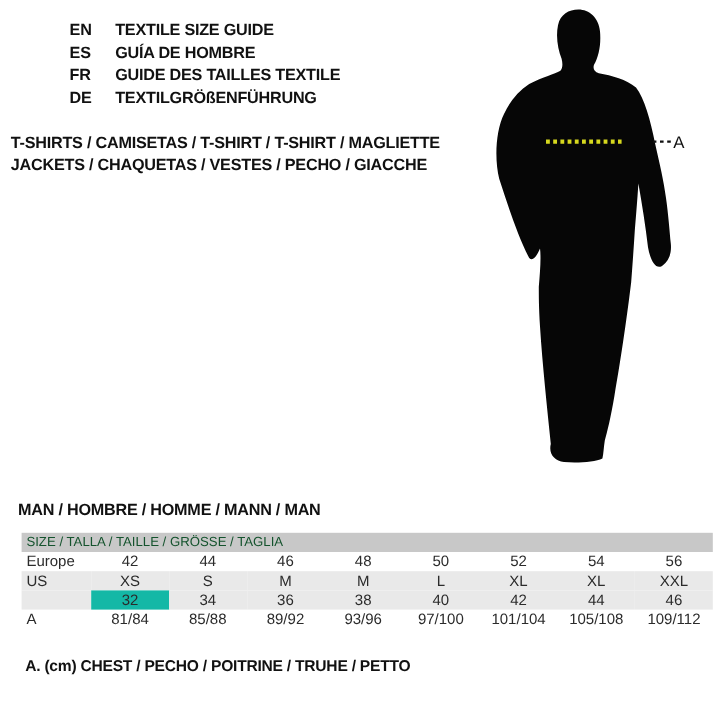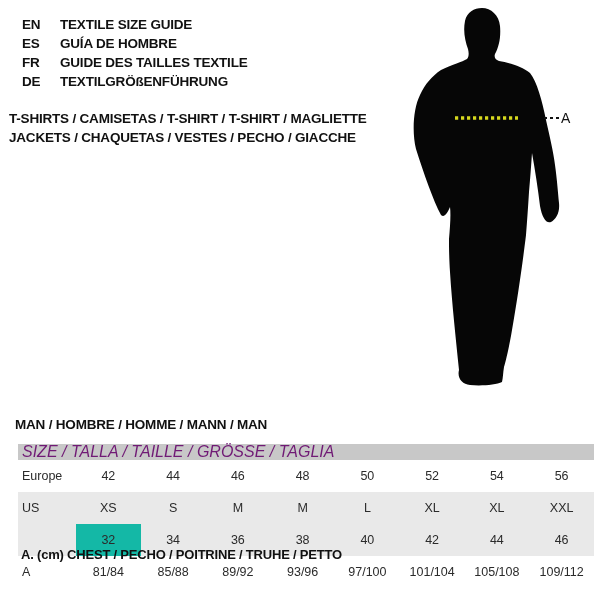--- a/index.html
+++ b/index.html
@@ -9,21 +9,21 @@
     position: relative;
     font-family: "Liberation Sans", sans-serif;
     color: #111;
     overflow: hidden;
   }
   .canvas { position: absolute; left: 0; top: 0; width: 600px; height: 600px; background: #fff; }
 
   
   .language-list { position: absolute; left: 22px; top: 15px; }
   .language-row { display: flex; line-height: 19px; font-size: 13.5px; font-weight: 700; letter-spacing: -0.2px; }
-  .language-code { width: 38px; flex: 0 0 38px; }
+  .language-code { width: 38px; flex: 0 0 38px; margin-left: 36px; }
   .language-label { white-space: nowrap; }
 
   
   .category-list { position: absolute; left: 9px; top: 109px; }
   .category-line { line-height: 19px; font-size: 13.5px; font-weight: 700; letter-spacing: -0.2px; white-space: nowrap; }
 
   
   .figure-wrap { position: absolute; left: 403px; top: 6px; width: 170px; height: 382px; }
   .measure-label { position: absolute; left: 561px; top: 110px; font-size: 14px; font-weight: 400; color: #111; }
 
@@ -34,26 +34,25 @@
   .size-table {
     position: absolute; left: 18px; top: 444px; width: 576px;
     display: grid;
     grid-template-columns: 58px repeat(8, 1fr);
     font-size: 12.5px; color: #2b2b2b;
   }
   .size-table .table-header {
     grid-column: 1 / -1;
     height: 16px; line-height: 16px;
     padding-left: 4px;
-    font-size: 16px; color: #701a75;
+    font-size: 11px; color: #14532d;
     white-space: nowrap;
-    font-style: italic;
   }
   .size-table .cell {
-    height: 32px;
+    height: 16px;
     display: flex; align-items: center; justify-content: center;
     white-space: nowrap;
   }
   .size-table .cell.row-label { justify-content: flex-start; padding-left: 4px; }
 
   
   .footnote { position: absolute; left: 21px; top: 547px; font-size: 13px; font-weight: 700; letter-spacing: -0.2px; white-space: nowrap; }
 </style>
 </head>
 <body>

